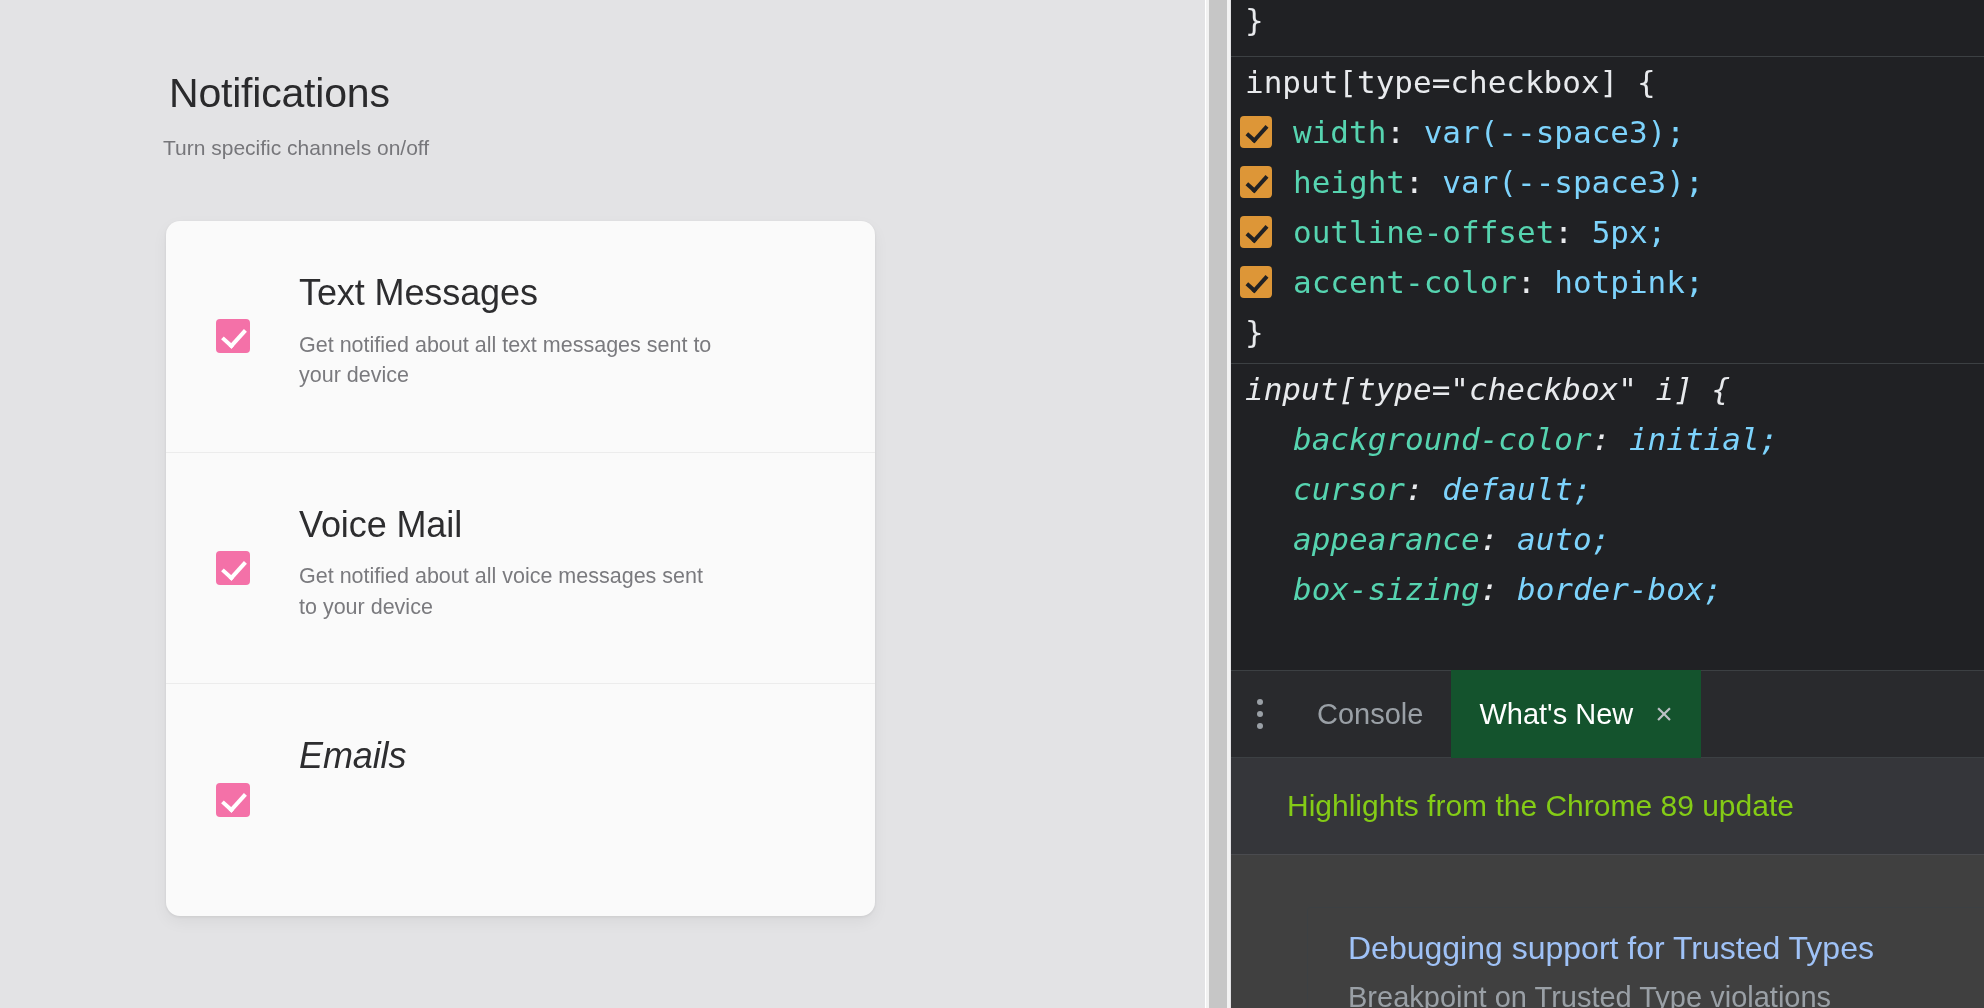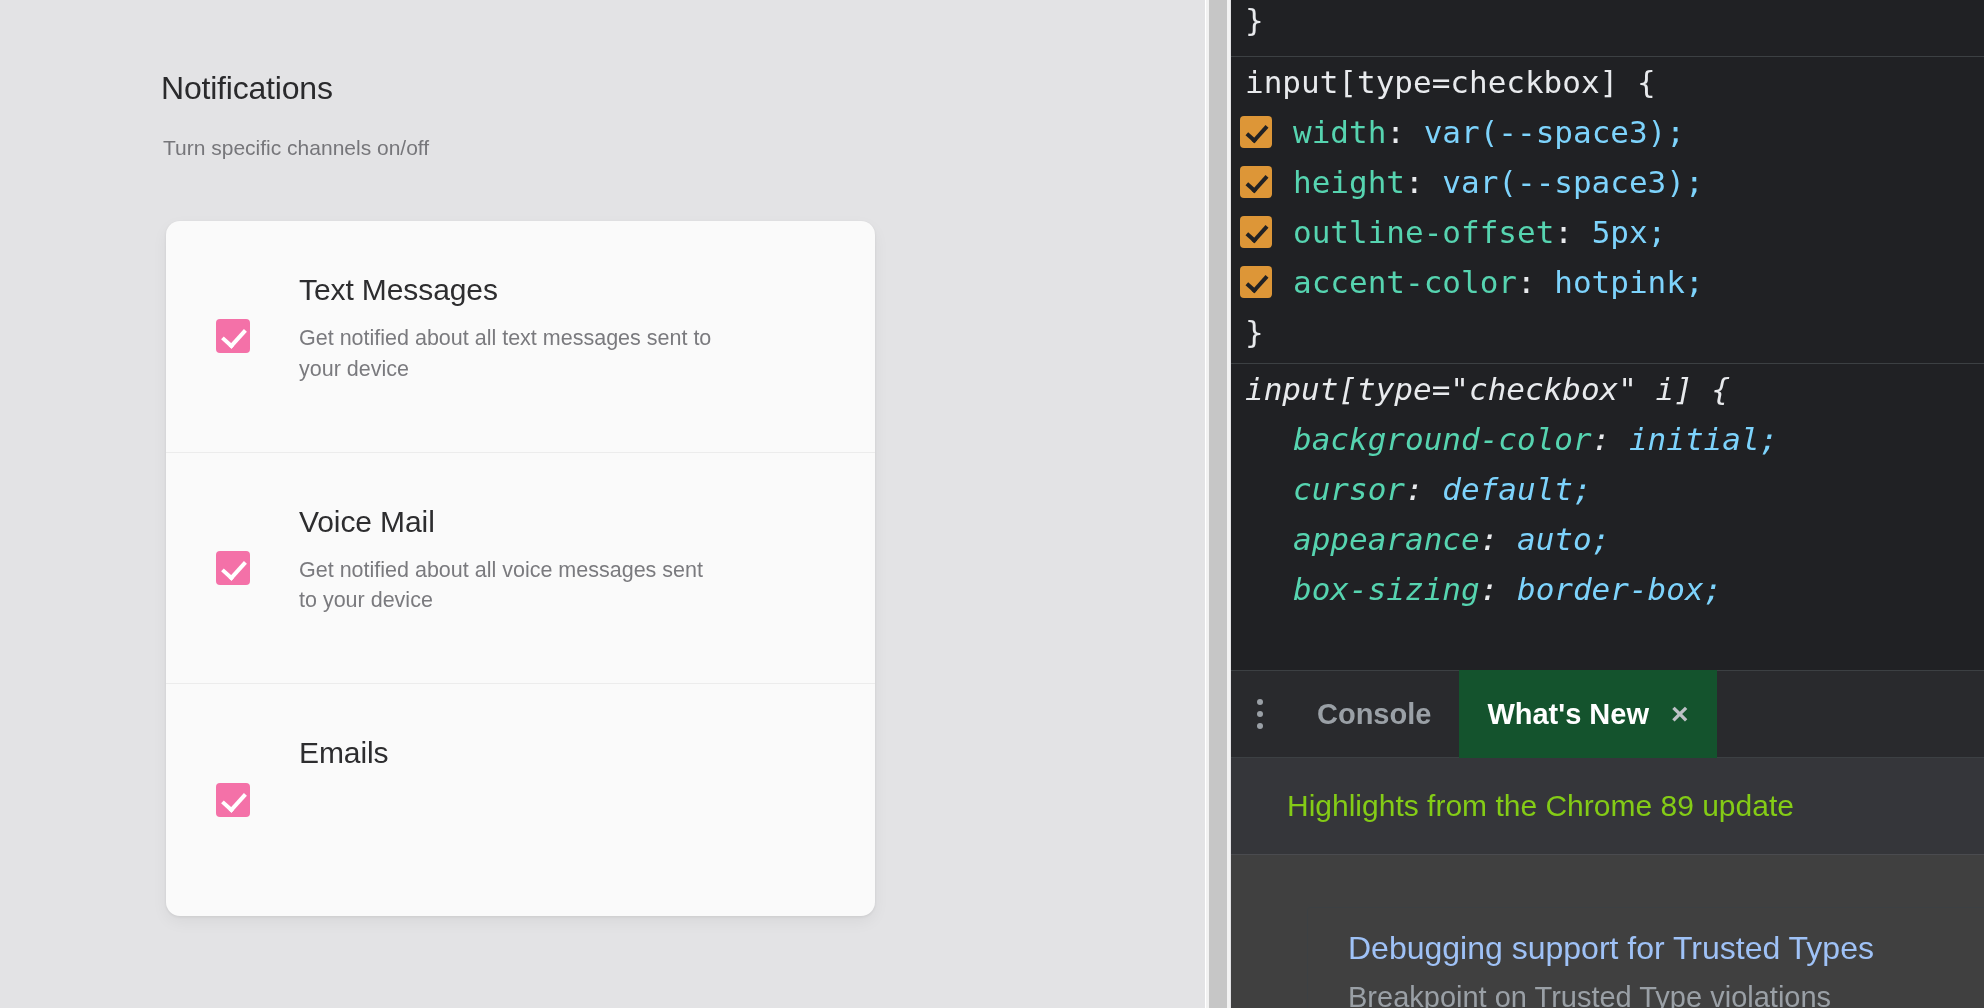--- a/index.html
+++ b/index.html
@@ -12,22 +12,22 @@
   .root { position: relative; width: 1984px; height: 1008px; }
 
   
   .page-pane {
     position: absolute; left: 0; top: 0;
     width: 1205px; height: 1008px;
     background: #e3e3e5;
     overflow: hidden;
   }
   .page-title {
-    position: absolute; left: 161px; top: 70px;
-    font-size: 32px; font-weight: 400; color: #2a2a2c;
+    position: absolute; left: 169px; top: 70px;
+    font-size: 41px; font-weight: 400; color: #2a2a2c;
     letter-spacing: -0.2px;
   }
   .page-subtitle {
     position: absolute; left: 163px; top: 136px;
     font-size: 21px; font-weight: 400; color: #76767a;
   }
 
   .card {
     position: absolute; left: 166px; top: 221px;
     width: 709px; height: 695px;
@@ -36,21 +36,21 @@
     box-shadow: 0 1px 3px rgba(0,0,0,.07), 0 6px 16px rgba(0,0,0,.05);
     overflow: hidden;
   }
   .row {
     position: relative;
     display: flex;
     align-items: flex-start;
     height: 231.6px;
     border-bottom: 1.5px solid #ececec;
   }
-  .row:last-child { border-bottom: none; }
+  .row:last-child { border-bottom: none; font-style: italic; }
 
   .cb-cell {
     flex: 0 0 133px;
     display: flex;
     align-items: center;
     justify-content: center;
     align-self: center;
     height: 100%;
   }
   .cb {
@@ -67,21 +67,21 @@
     content: "";
     position: absolute;
     left: 11px; top: 5px;
     width: 10px; height: 19px;
     border: solid #ffffff;
     border-width: 0 4.5px 4.5px 0;
     transform: rotate(42deg);
   }
   .row-text { flex: 1 1 auto; padding-top: 52px; padding-right: 24px; }
   .row-title {
-    font-size: 30px; font-weight: 400; color: #2d2d2f;
+    font-size: 36px; font-weight: 400; color: #2d2d2f;
     line-height: 1.1;
     letter-spacing: -0.1px;
   }
   .row-desc {
     margin-top: 17px;
     font-size: 21.5px; font-weight: 400; color: #7a7a7e;
     line-height: 1.43;
     max-width: 420px;
   }
 
@@ -159,21 +159,20 @@
     align-items: center; justify-content: center;
     gap: 6px; cursor: pointer;
   }
   .kebab i { display: block; width: 6px; height: 6px; border-radius: 50%; background: #9aa0a6; }
   .drawer-tab {
     height: 88px; padding: 4px 28px;
     display: flex; align-items: center;
     font-family: "Liberation Sans", sans-serif;
     font-size: 29px; color: #9aa0a6;
     cursor: pointer;
-    font-weight: bold;
   }
   .drawer-tab.active {
     background: #14532d; color: #ffffff;
   }
   .tab-close {
     margin-left: 22px; font-size: 30px; color: #bdc1c6; line-height: 1;
     cursor: pointer;
   }
 
   .wn-header {

